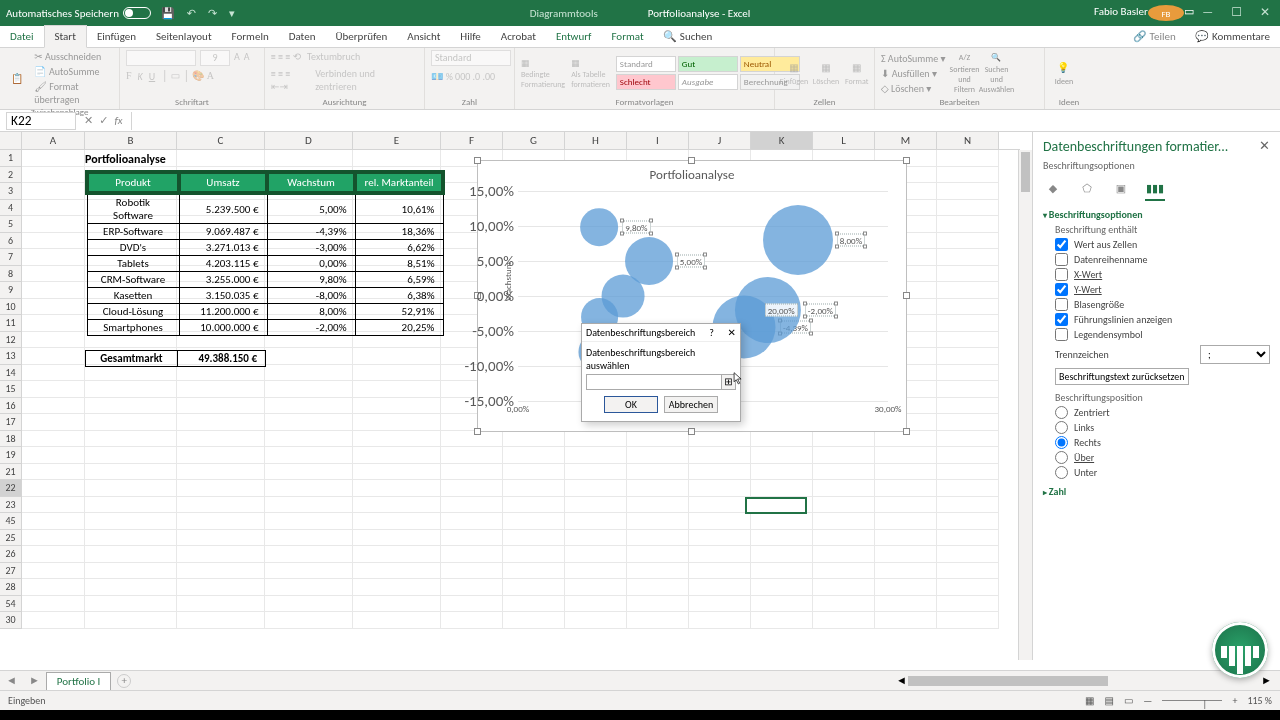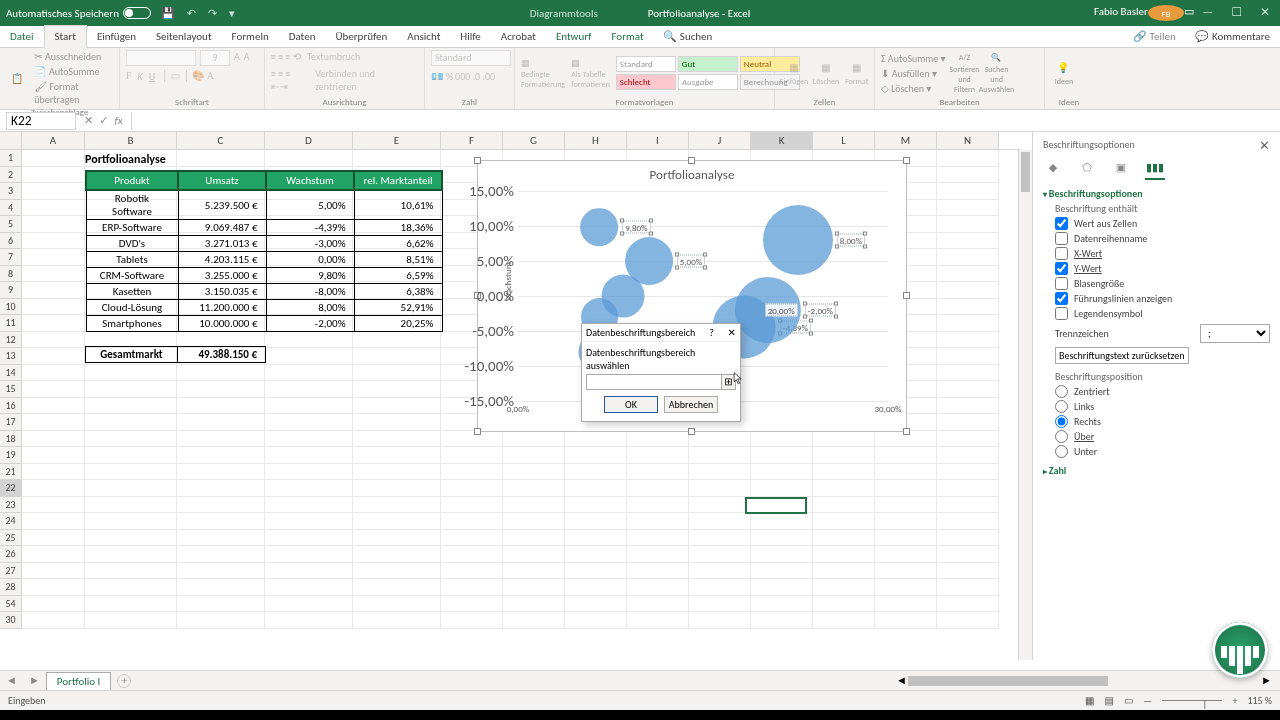--- a/index.html
+++ b/index.html
@@ -56,21 +56,21 @@
 .rows { position:relative; }
 .row { display:flex; height:16.5px; }
 .rowh { width:22px; background:#f3f2f1; border-right:1px solid #d4d4d4; border-bottom:1px solid #d4d4d4; text-align:center; font-size:10px; color:#444; line-height:16px; }
 .rowh.sel { background:#d2d2d2; }
 .cell { border-right:1px solid #e8e8e8; border-bottom:1px solid #e8e8e8; }
 
 
 .datatable { position:absolute; left:85px; top:20px; font-size:11px; }
 .datatable .title { font-weight:bold; font-size:12px; margin-bottom:4px; }
 .datatable table { border-collapse:collapse; }
-.datatable th { background:#21a366; color:#fff; border:2px solid #14532d; padding:2px 2px; text-align:center; font-weight:normal; }
+.datatable th { background:#21a366; color:#fff; border:4px solid #14532d; padding:2px 2px; text-align:center; font-weight:normal; }
 .datatable td { border:1px solid #000; padding:1px 8px; text-align:right; }
 .datatable td:first-child { text-align:center; }
 .totalrow td { font-weight:bold; }
 
 
 .chartbox { position:absolute; left:477px; top:28px; width:430px; height:272px; background:#fff; border:1px solid #bfbfbf; }
 .handle { position:absolute; width:7px; height:7px; background:#fff; border:1px solid #888; }
 .chtitle { text-align:center; font-size:13px; color:#595959; margin-top:6px; }
 .plotarea { position:absolute; left:40px; top:30px; width:370px; height:210px; }
 .ylabel { position:absolute; left:-30px; top:50%; transform:rotate(-90deg) translateX(20px); font-size:9px; color:#595959; }
@@ -667,21 +667,21 @@
         <div class="cell" style="width: 62px;"></div>
         <div class="cell" style="width: 62px;"></div>
         <div class="cell" style="width: 62px;"></div>
         <div class="cell" style="width: 62px;"></div>
         <div class="cell" style="width: 62px;"></div>
         <div class="cell" style="width: 62px;"></div>
         <div class="cell" style="width: 62px;"></div>
         <div class="cell" style="width: 62px;"></div>
       </div>
       <div class="row">
-        <div class="rowh">24</div>
+        <div class="rowh">45</div>
         <div class="cell" style="width: 63px;"></div>
         <div class="cell" style="width: 92px;"></div>
         <div class="cell" style="width: 88px;"></div>
         <div class="cell" style="width: 88px;"></div>
         <div class="cell" style="width: 88px;"></div>
         <div class="cell" style="width: 62px;"></div>
         <div class="cell" style="width: 62px;"></div>
         <div class="cell" style="width: 62px;"></div>
         <div class="cell" style="width: 62px;"></div>
         <div class="cell" style="width: 62px;"></div>
@@ -936,20 +936,21 @@
       <button>Abbrechen</button>
     </div>
   </div>
 </div>
 <svg class="cursor-pick" viewBox="0 0 16 20">
     <path d="M1 1 L1 14 L4 11 L7 17 L9 16 L6 10 L11 10 Z" fill="#fff" stroke="#000" stroke-width="1"></path>
   </svg>
 
 <div class="taskpane">
   <span class="close">✕</span>
+  <h2>Datenbeschriftungen formatier...</h2>
   <div class="sub">Beschriftungsoptionen</div>
   <div class="tpicons">
     <div class="ico">◆</div>
     <div class="ico">⬠</div>
     <div class="ico">▣</div>
     <div class="ico active">▮▮▮</div>
   </div>
   <div class="section">
     <div class="head open">Beschriftungsoptionen</div>
     <div style="margin-left:12px;font-size:10px;color:#666">Beschriftung enthält</div>

